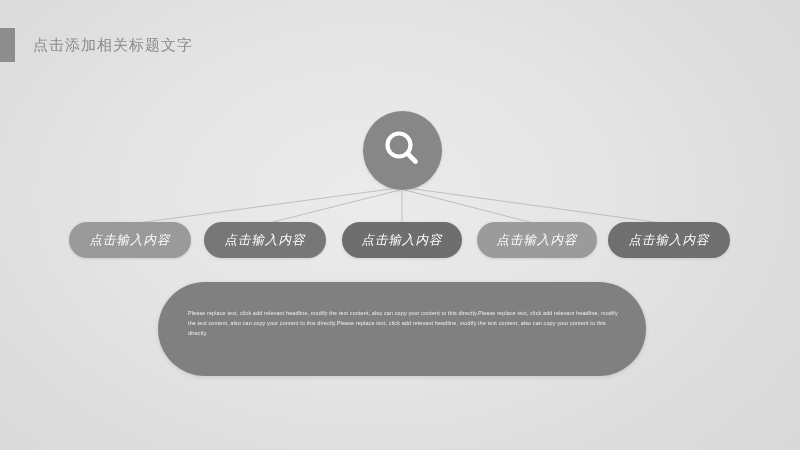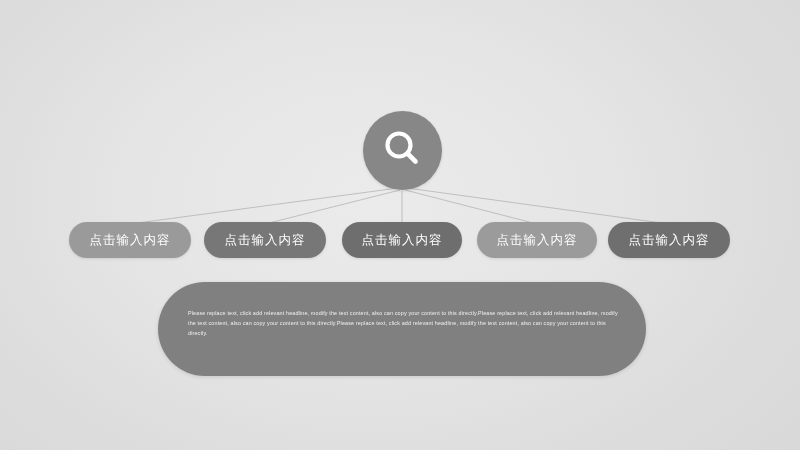--- a/index.html
+++ b/index.html
@@ -86,20 +86,21 @@
     display: flex;
     align-items: center;
     justify-content: center;
     box-shadow: 0 1px 3px rgba(0,0,0,0.10);
   }
   .pill-label {
     font-size: 12.5px;
     color: #ffffff;
     letter-spacing: 1px;
     white-space: nowrap;
+    font-style: italic;
   }
 
   
   #body-box {
     position: absolute;
     left: 158px;
     top: 282px;
     width: 488px;
     height: 94px;
     border-radius: 47px;
@@ -116,20 +117,24 @@
     color: #f0f0f0;
     letter-spacing: 0.15px;
     text-align: left;
   }
 </style>
 </head>
 <body>
 
 <div id="slide">
 
+  <div id="title-bar">
+    <div id="title-marker" style="background: rgb(141, 141, 141);"></div>
+    <div id="title-text">点击添加相关标题文字</div>
+  </div>
 
   <svg id="connectors" viewBox="0 0 800 450">
     <line x1="398" y1="188" x2="130" y2="224"></line>
     <line x1="400" y1="190" x2="265" y2="224"></line>
     <line x1="402" y1="191" x2="402" y2="224"></line>
     <line x1="405" y1="190" x2="537" y2="224"></line>
     <line x1="407" y1="188" x2="669" y2="224"></line>
   </svg>
 
   <div id="hub" style="background: rgb(135, 135, 135);">

